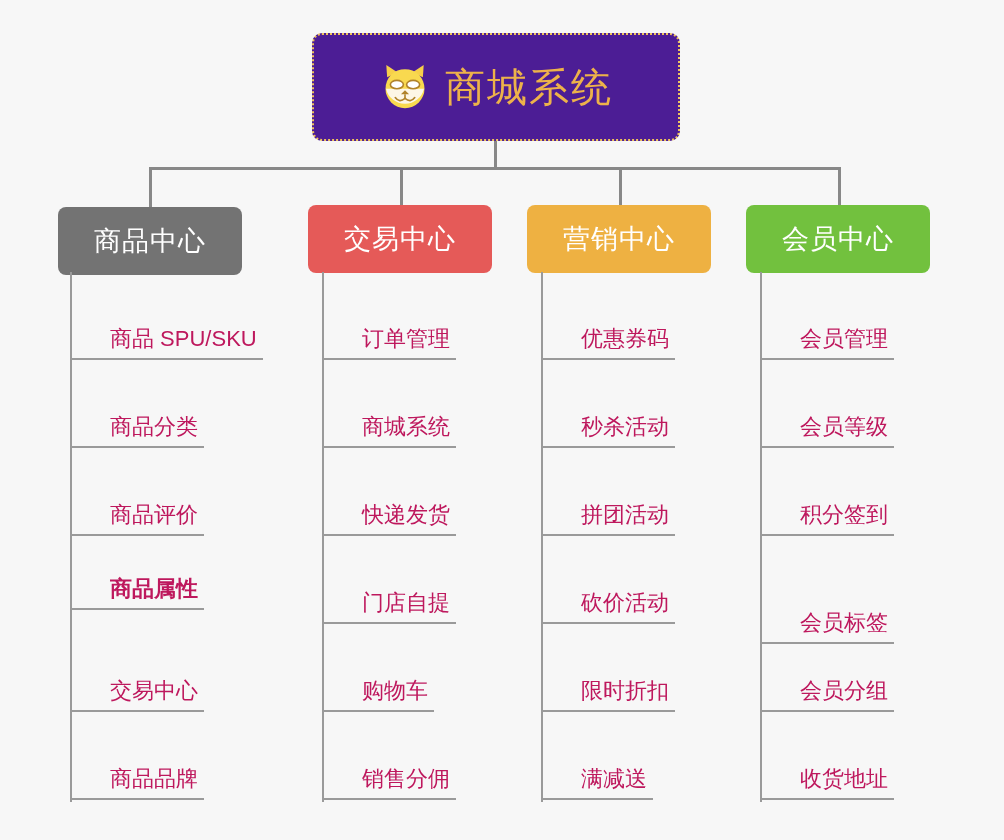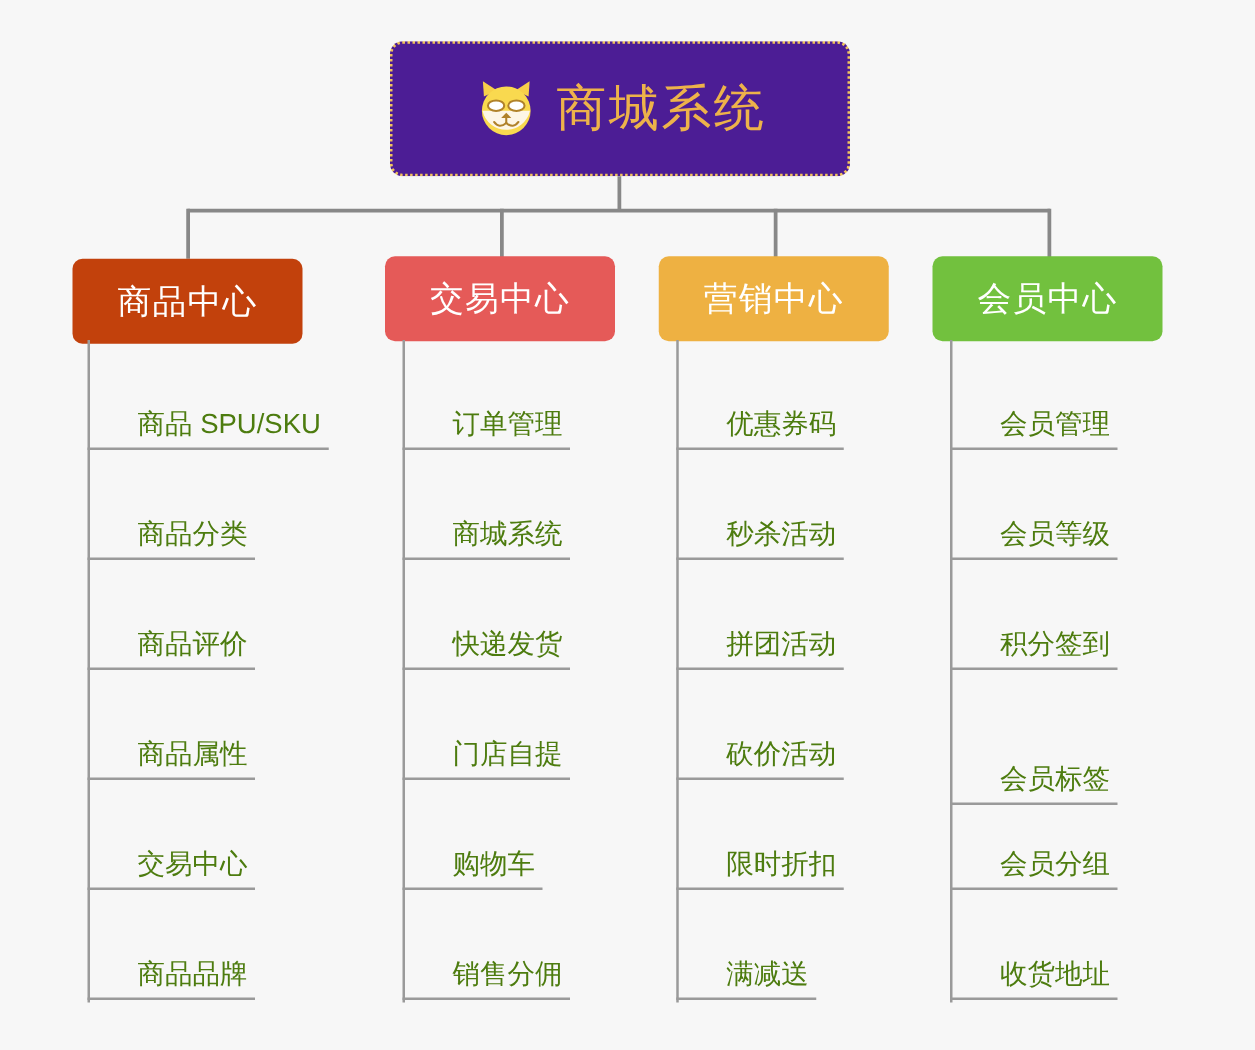--- a/index.html
+++ b/index.html
@@ -86,21 +86,21 @@
     left: 0;
     box-sizing: border-box;
     height: 88px;
     display: flex;
     align-items: flex-end;
   }
   .leaf-label {
     display: inline-block;
     padding: 0 6px 6px 40px;
     font-size: 22px;
-    color: #4d7c0f;
+    color: #be185d;
     border-bottom: 2px solid #9a9a9a;
     white-space: nowrap;
     line-height: 1.25;
   }
 </style>
 </head>
 <body style="background: rgb(247, 247, 247);">
 
 <div id="mindmap">
 
@@ -130,21 +130,21 @@
 
   <div class="conn conn-v" style="left:494px; top:141px; height:28px;"></div>
 
   <div class="conn conn-h" style="left:150px; top:167px; width:690px;"></div>
 
   <div class="conn conn-v" style="left:149px; top:167px; height:40px;"></div>
   <div class="conn conn-v" style="left:400px; top:167px; height:40px;"></div>
   <div class="conn conn-v" style="left:619px; top:167px; height:40px;"></div>
   <div class="conn conn-v" style="left:838px; top:167px; height:40px;"></div>
 
-  <div class="cat-header" style="left: 58px; top: 207px; width: 184px; background: #c2410c;">
+  <div class="cat-header" style="left: 58px; top: 207px; width: 184px; background: #737373;">
     <span>商品中心</span>
   </div>
   <div class="cat-header" style="left: 308px; top: 205px; width: 184px; background: rgb(229, 90, 88);">
     <span>交易中心</span>
   </div>
   <div class="cat-header" style="left: 527px; top: 205px; width: 184px; background: rgb(238, 177, 66);">
     <span>营销中心</span>
   </div>
   <div class="cat-header" style="left: 746px; top: 205px; width: 184px; background: rgb(114, 193, 62);">
     <span>会员中心</span>
@@ -154,21 +154,21 @@
     <div class="branch-spine" style="height:530px;"></div>
     <div class="leaf" style="top:0px;">
       <span class="leaf-label">商品 SPU/SKU</span>
     </div>
     <div class="leaf" style="top:88px;">
       <span class="leaf-label">商品分类</span>
     </div>
     <div class="leaf" style="top:176px;">
       <span class="leaf-label">商品评价</span>
     </div>
-    <div class="leaf" style="top:264px;">
+    <div class="leaf" style="top:250px;font-weight:bold;">
       <span class="leaf-label">商品属性</span>
     </div>
     <div class="leaf" style="top:352px;">
       <span class="leaf-label">交易中心</span>
     </div>
     <div class="leaf" style="top:440px;">
       <span class="leaf-label">商品品牌</span>
     </div>
   </div>
 

